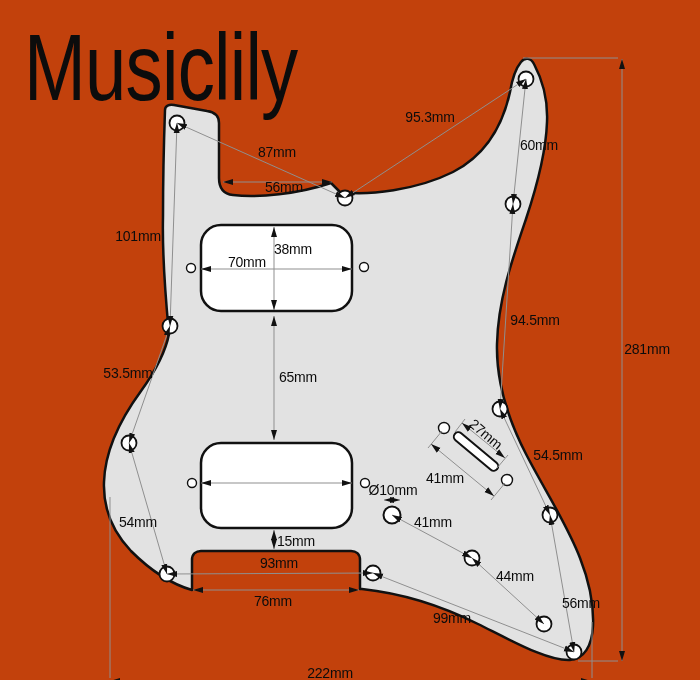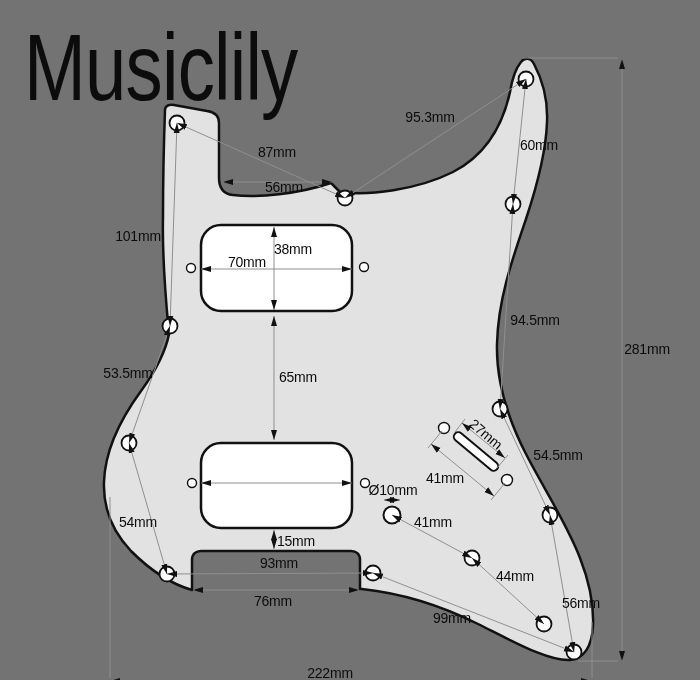--- a/index.html
+++ b/index.html
@@ -1,16 +1,16 @@
 <!DOCTYPE html>
 <html><head>
 <meta charset="utf-8">
 <style>
   html,body{margin:0;padding:0;background:#ffffff;}
-  .stage{position:relative;width:700px;height:680px;background:#737373;overflow:hidden;
+  .stage{position:relative;width:700px;height:680px;background:#c2410c;overflow:hidden;
          font-family:"Liberation Sans",sans-serif;}
   .brand{position:absolute;left:24px;top:14px;font-size:94px;font-weight:400;color:#0c0c0c;
          letter-spacing:-1px;transform:scaleX(0.79);transform-origin:0 0;white-space:nowrap;}
   svg{position:absolute;left:0;top:0;}
   .dimlabel{font-size:14px;letter-spacing:-0.2px;fill:#0c0c0c;}
   .dimline{stroke:#8f8f8f;stroke-width:1;fill:none;}
   .extline{stroke:#8f8f8f;stroke-width:1;fill:none;}
   .guard{fill:#e2e2e2;stroke:#111;stroke-width:2.5;stroke-linejoin:round;}
   .cutout{fill:#ffffff;stroke:#111;stroke-width:2.5;}
   .screw{fill:#ffffff;stroke:#111;stroke-width:1.8;}

